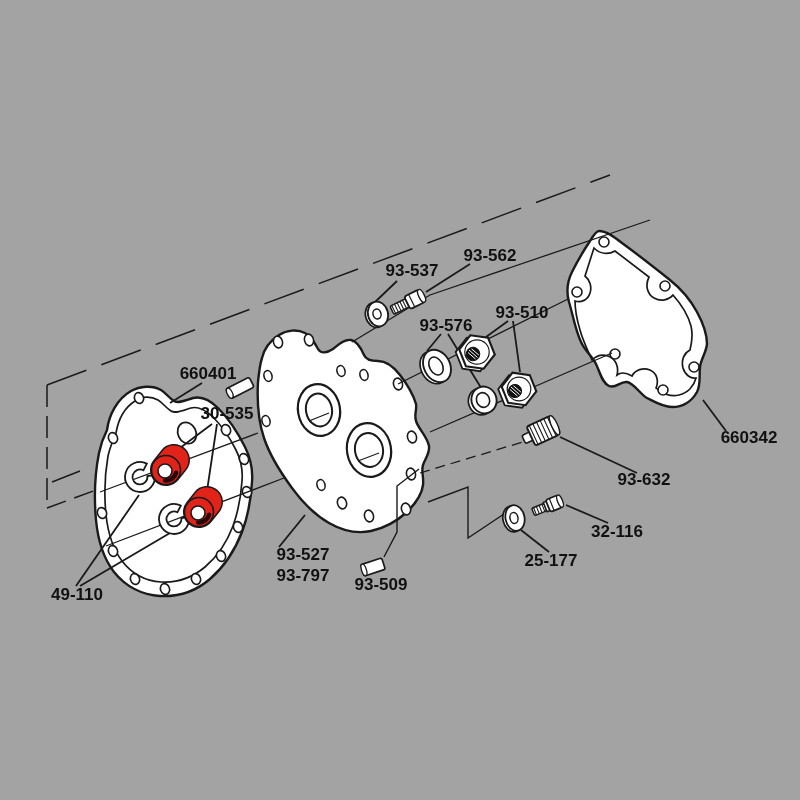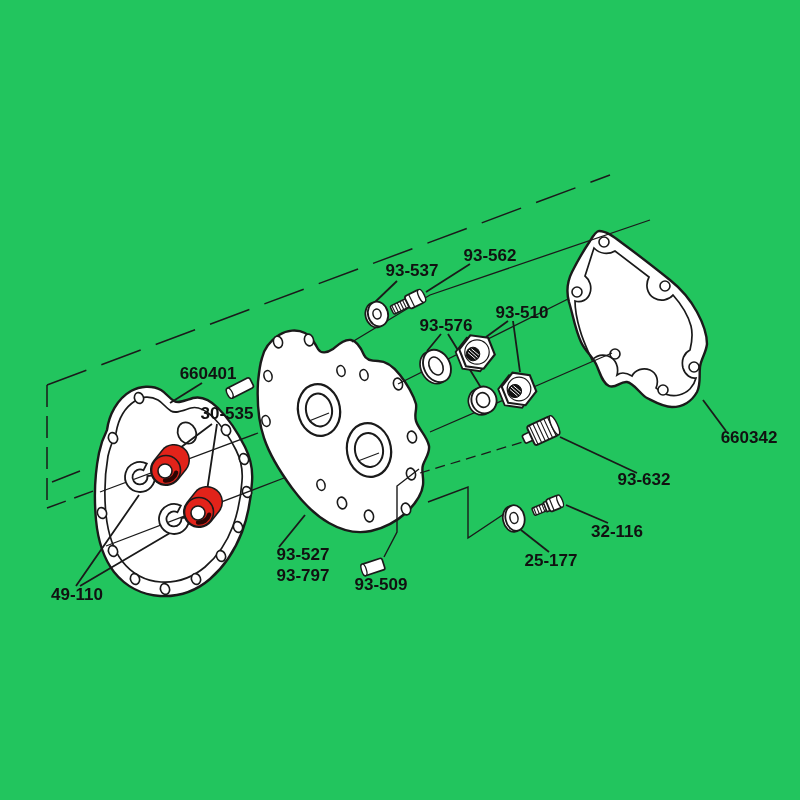--- a/index.html
+++ b/index.html
@@ -1,16 +1,16 @@
 <!DOCTYPE html>
 <html><head>
 <meta charset="utf-8">
 <style>
   html,body{margin:0;padding:0;background:#fff;}
-  .stage{position:relative;width:800px;height:800px;background:#22c55e;overflow:hidden;}
+  .stage{position:relative;width:800px;height:800px;background:#a3a3a3;overflow:hidden;}
   svg{display:block;}
   .lbl{font:bold 17px "Liberation Sans", sans-serif;fill:#111;letter-spacing:0px;}
   .ink{stroke:#1a1a1a;fill:none;}
   .part{stroke:#1a1a1a;fill:#ffffff;}
 </style>
 </head>
 <body>
 
 <div class="stage">
 <svg width="800" height="800" viewBox="0 0 800 800">

